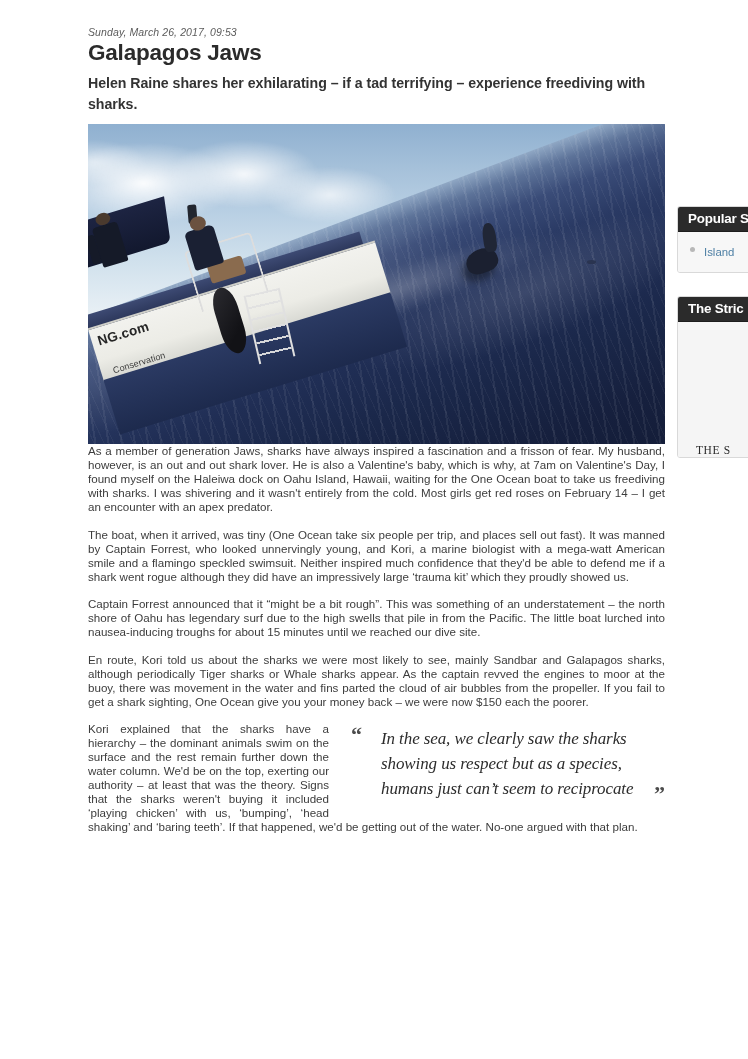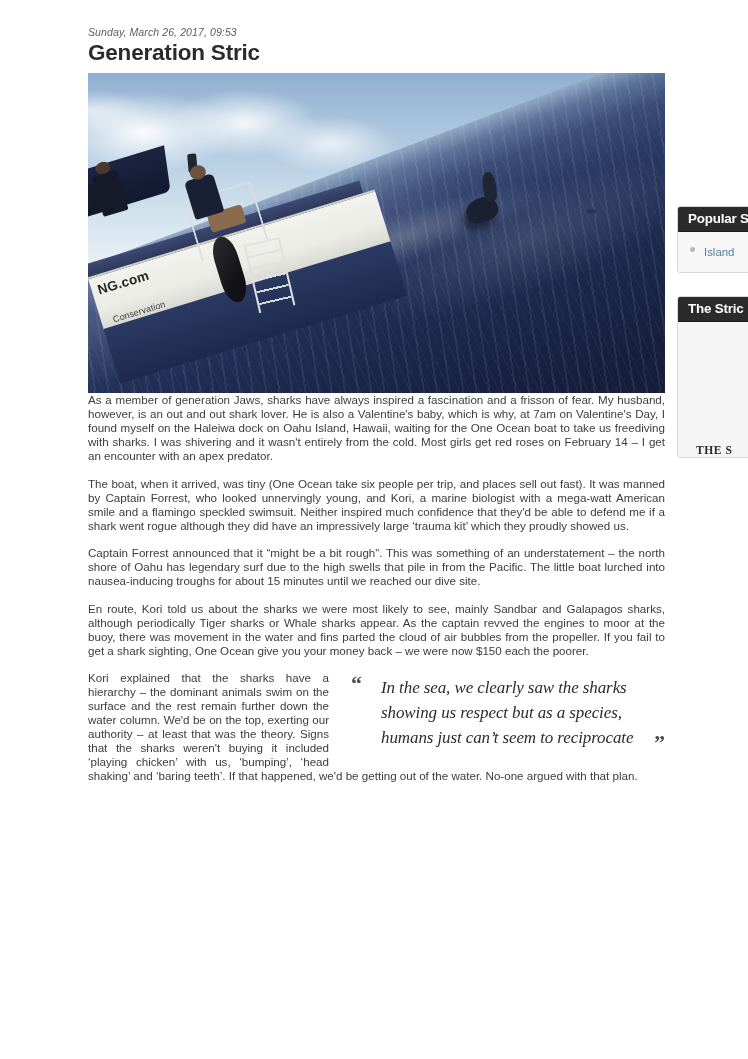--- a/index.html
+++ b/index.html
@@ -418,38 +418,39 @@
   .strict-body {
     background: #f5f5f5;
     height: 100%;
     position: relative;
   }
   .strict-mast {
     position: absolute;
     left: 18px;
     bottom: 26px;
     font-family: "Liberation Serif", serif;
-    font-weight: bold;
+    font-weight: normal;
     font-size: 11.5px;
     color: #2a2a2a;
     letter-spacing: .6px;
     white-space: nowrap;
   }
 </style>
 </head>
 <body>
 
 <div class="page">
 
   <div class="article">
 
     <div class="dateline">Sunday, March 26, 2017, 09:53</div>
 
-    <h1 class="headline">Generation Stric</h1>
-
+    <h1 class="headline">Galapagos Jaws</h1>
+
+    <h2 class="standfirst">Helen Raine shares her exhilarating – if a tad terrifying – experience freediving with sharks.</h2>
 
     <div class="hero" aria-label="Freedivers on a small boat in heavy ocean swell off the north shore of Oahu">
       <div class="hero-sky"></div>
       <div class="hero-clouds"></div>
       <div class="hero-horizon-glow"></div>
 
       <div class="hero-sea">
         <div class="hero-sea-texture"></div>
       </div>
       <div class="hero-swell"></div>

